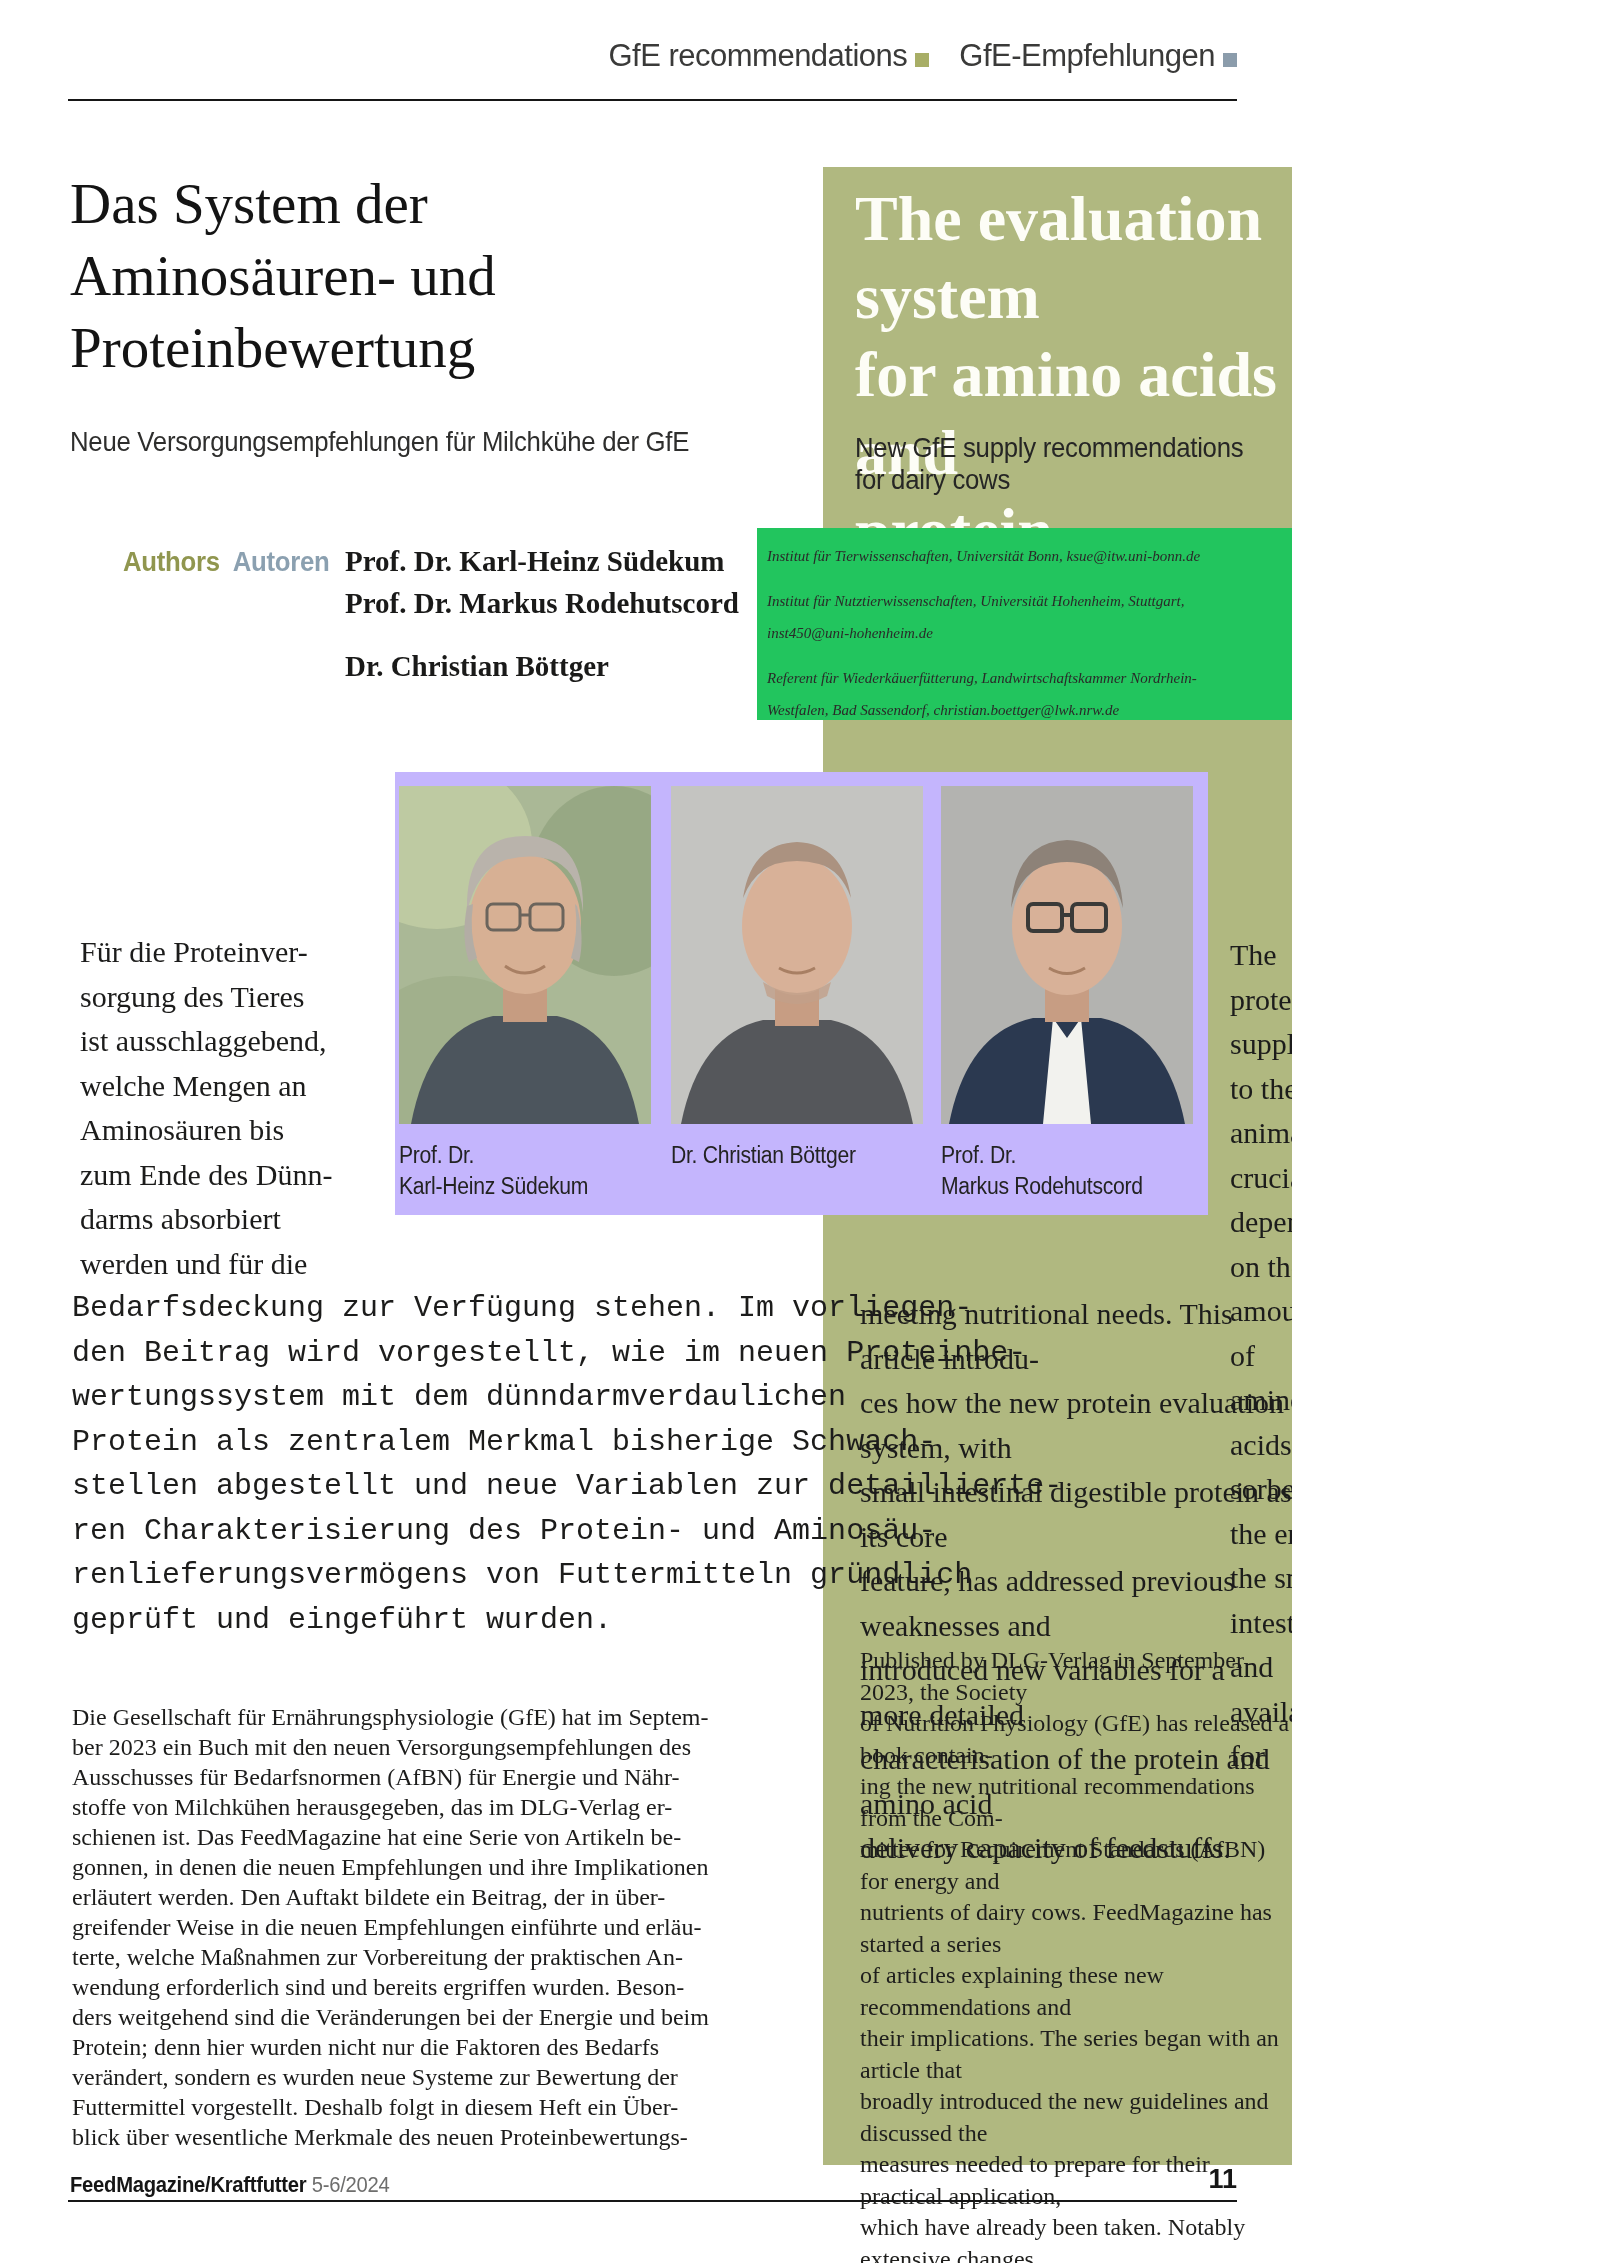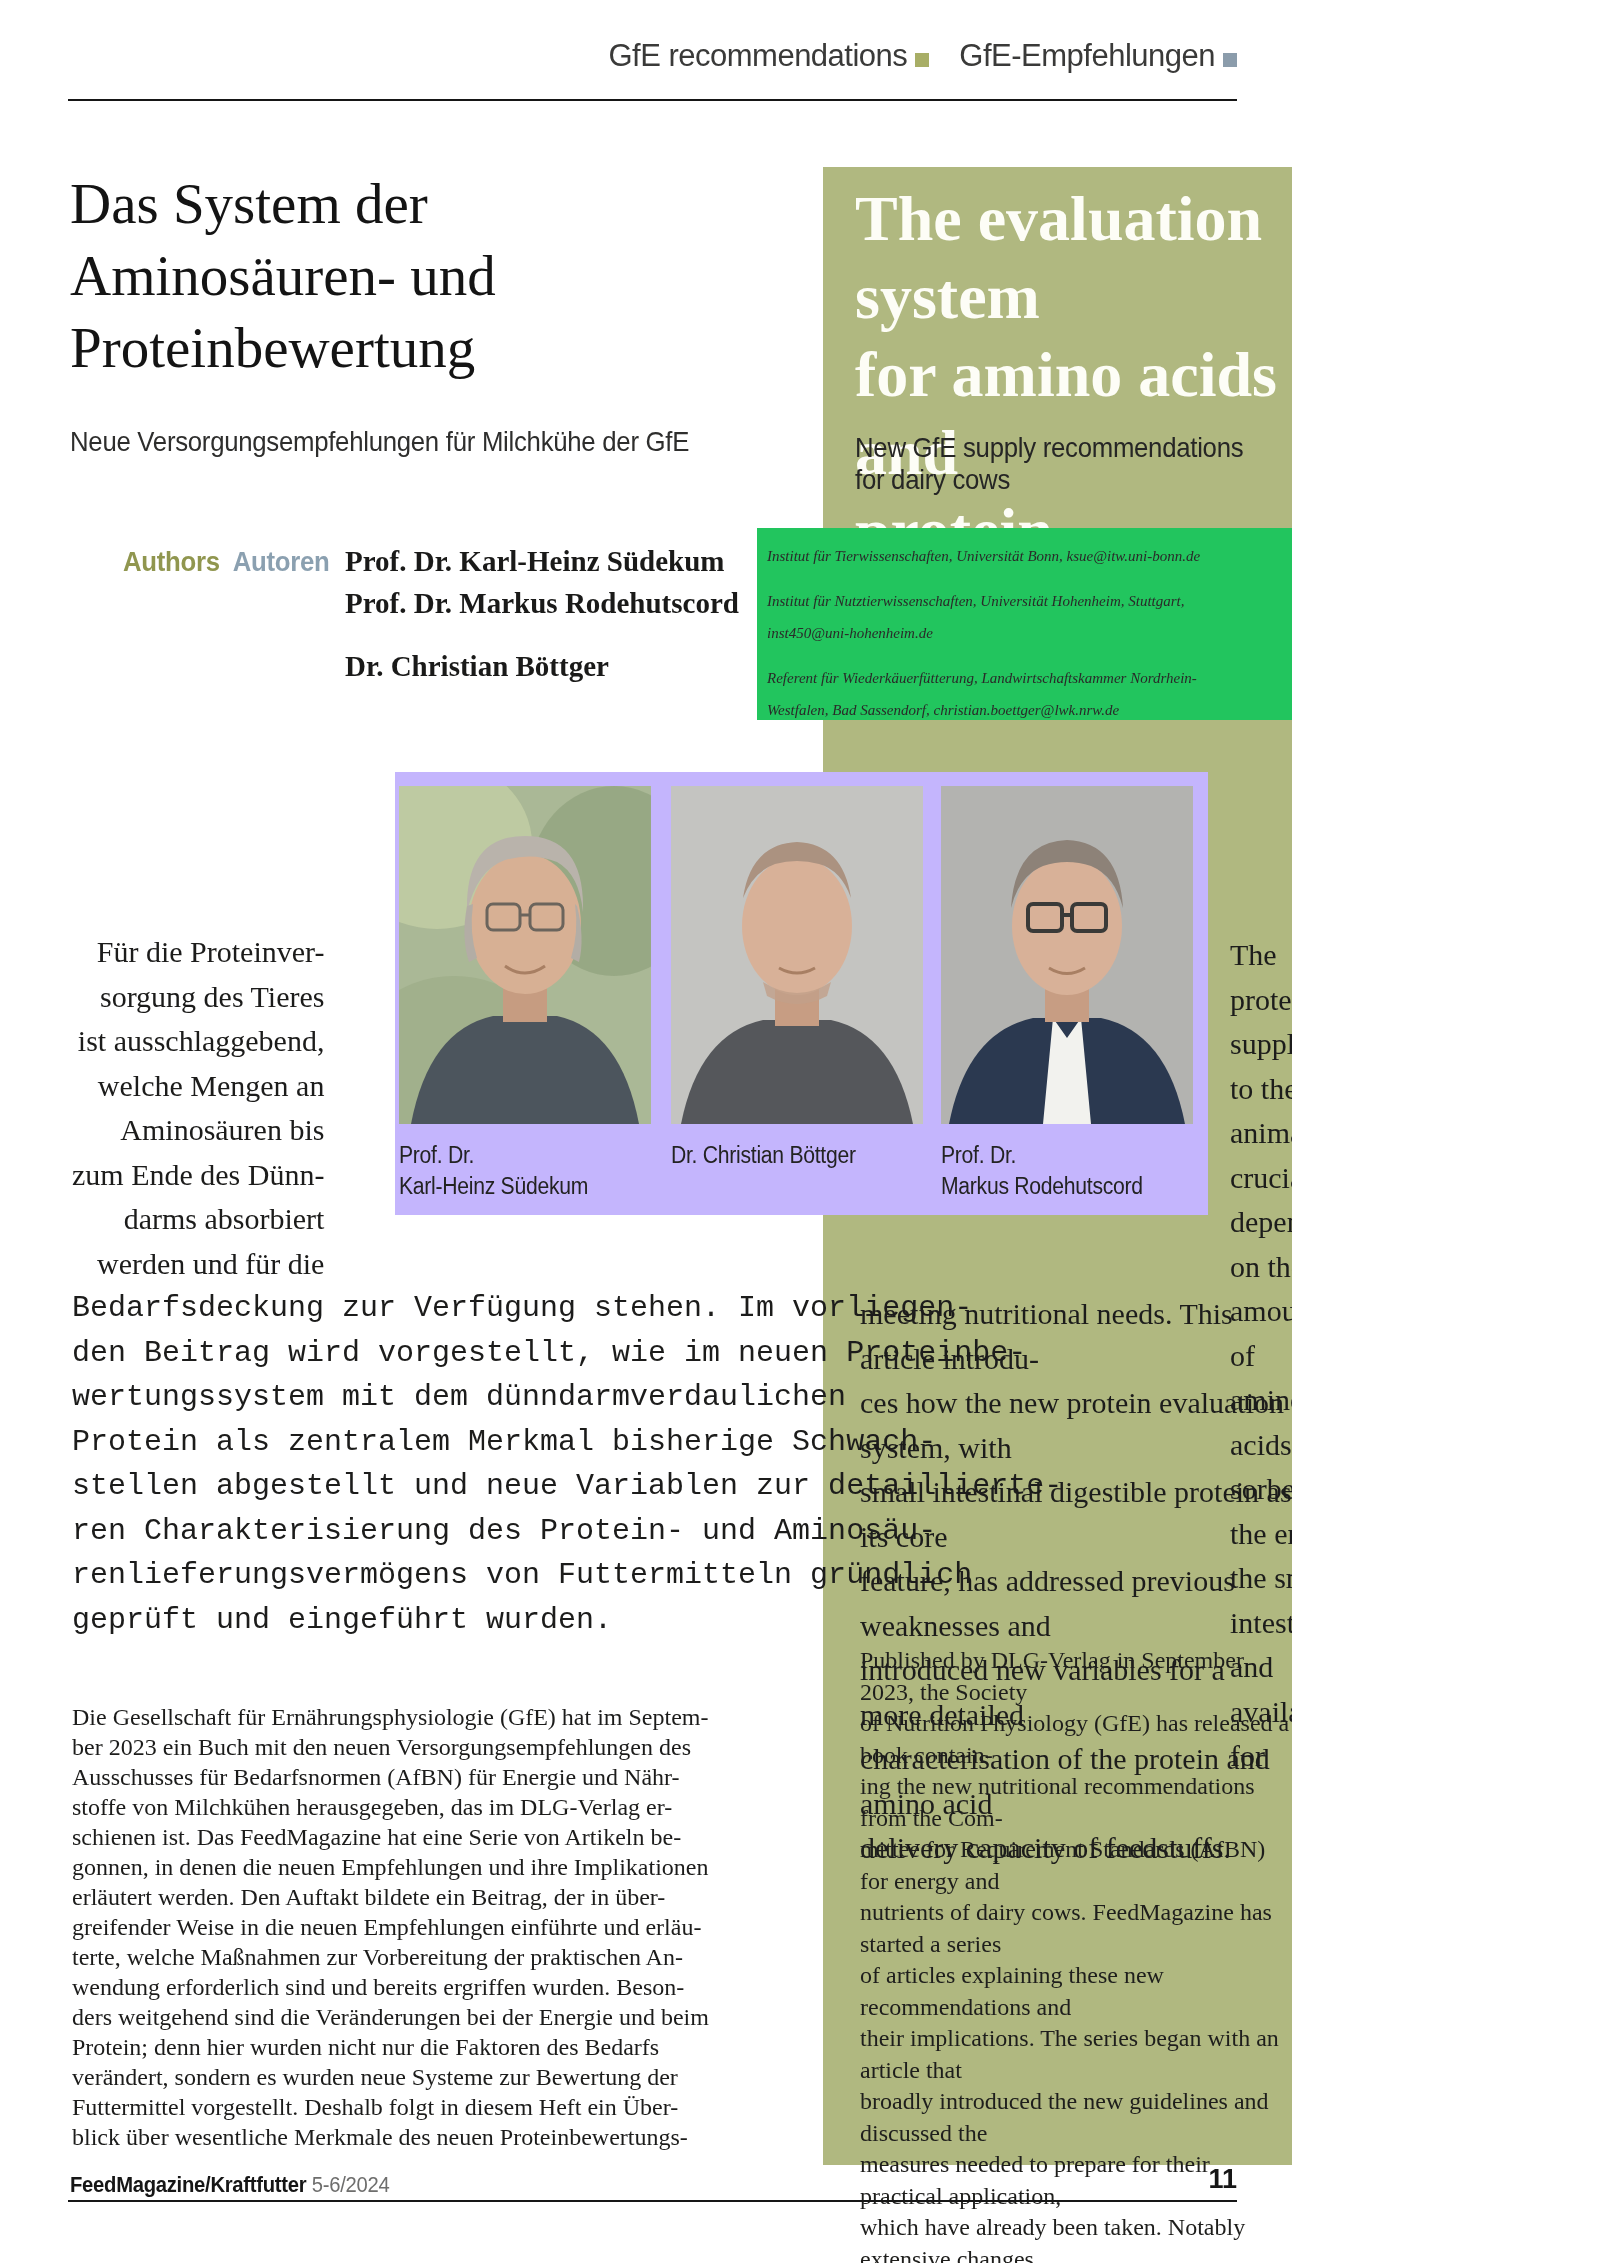--- a/index.html
+++ b/index.html
@@ -45,21 +45,21 @@
   .photo-box{position:absolute;left:395px;top:772px;width:813px;height:443px;background:#c4b5fd;}
   .photo{position:absolute;top:14px;width:252px;height:338px;overflow:hidden;}
   .photo svg{display:block;width:100%;height:100%;}
   .ph1{left:4px;} .ph2{left:276px;} .ph3{left:546px;}
   .caption{position:absolute;top:368px;font-family:"Liberation Sans",sans-serif;font-size:23px;line-height:31px;
            color:#232322;letter-spacing:-.3px;}
   .cap1{left:4px;} .cap2{left:276px;} .cap3{left:546px;}
 
   
   .lede{font-size:30px;line-height:44.5px;color:#1c1c1b;}
-  .lede-de-narrow{position:absolute;left:72px;top:930px;text-align:right;}
+  .lede-de-narrow{position:absolute;left:80px;top:930px;}
   .lede-de-wide{position:absolute;left:72px;top:1286px;font-family:Liberation Mono, monospace;}
   .lede-en-narrow{position:absolute;left:1230px;top:933px;}
   .lede-en-wide{position:absolute;left:860px;top:1292px;}
 
   
   .body-de{position:absolute;left:72px;top:1702px;font-size:24px;line-height:30px;color:#1c1c1b;}
   .body-en{position:absolute;left:860px;top:1645px;font-size:24px;line-height:31.5px;color:#1e1e1c;}
 
   
   .ftr-rule{position:absolute;left:68px;right:55px;top:2200px;height:2px;background:#161616;}

